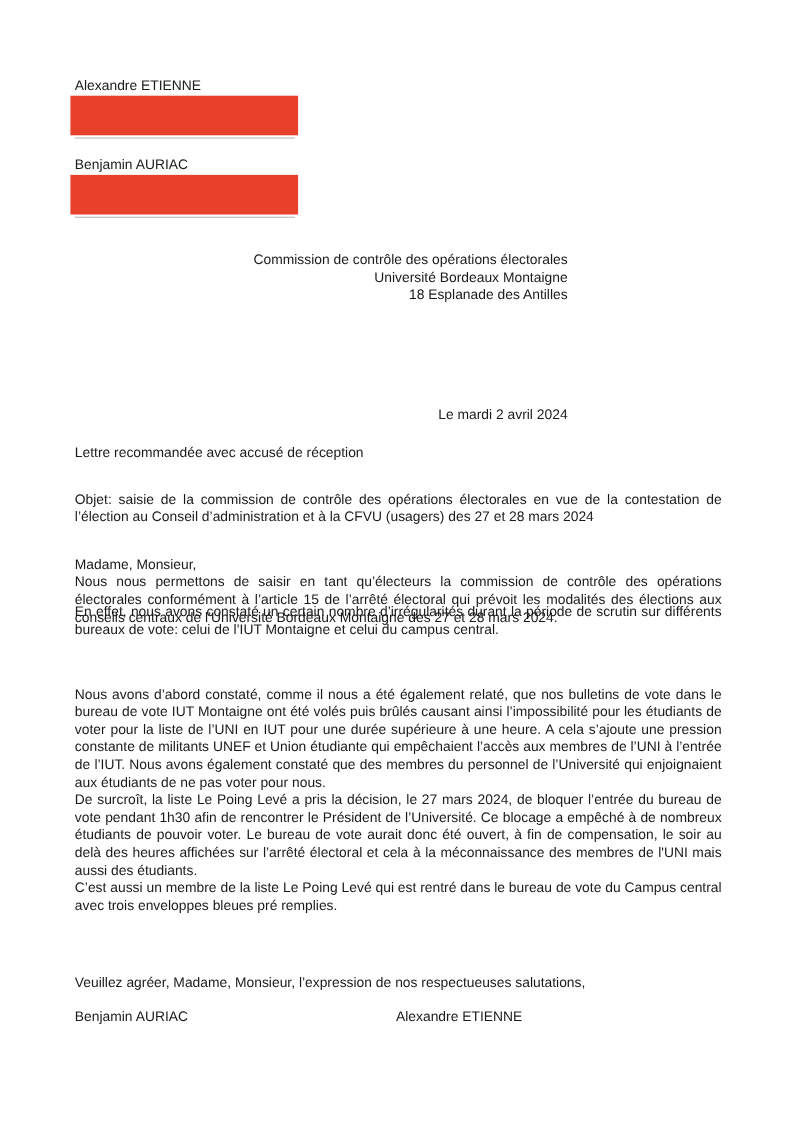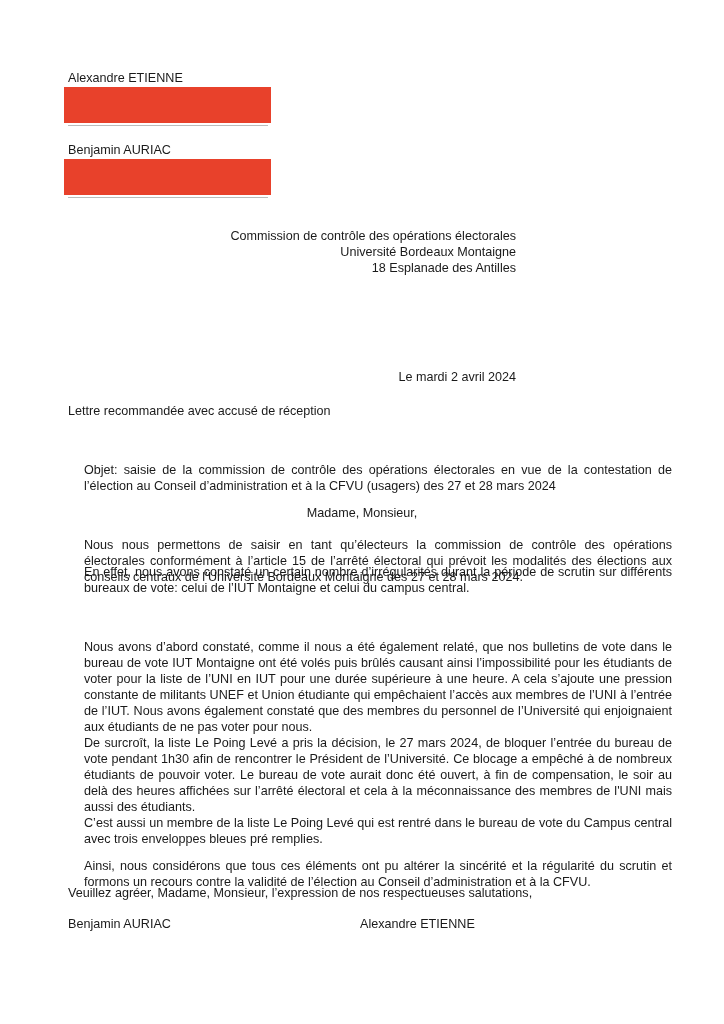--- a/index.html
+++ b/index.html
@@ -44,21 +44,21 @@
       margin-top: 24px;
     }
     .body-text {
       left: 68px;
       width: 588px;
     }
     .justify {
       text-align: justify;
       text-align-last: left;
     }
-    .para { margin: 16px; }
+    .para { margin: 0; }
     .signatures {
       left: 68px;
       top: 916px;
       width: 600px;
     }
     .sig-left { position: absolute; left: 0; white-space: nowrap; }
     .sig-right { position: absolute; left: 292px; white-space: nowrap; }
   </style>
 </head>
 <body>
@@ -82,31 +82,30 @@
     <span>Université Bordeaux Montaigne</span>
     <span>18 Esplanade des Antilles</span>
   </div>
 
   <div class="abs date">Le mardi 2 avril 2024</div>
 
   <div class="abs body-text" style="top:403px;">Lettre recommandée avec accusé de réception</div>
 
   <p class="abs body-text justify para" style="top:446px;">Objet: saisie de la commission de contrôle des opérations électorales en vue de la contestation de l’élection au Conseil d’administration et à la CFVU (usagers) des 27 et 28 mars 2024</p>
 
-  <div class="abs body-text" style="top:505px;text-align:center;">Madame, Monsieur,</div>
+  <div class="abs body-text" style="top:505px;">Madame, Monsieur,</div>
 
   <p class="abs body-text justify para" style="top:521px;">Nous nous permettons de saisir en tant qu’électeurs la commission de contrôle des opérations électorales conformément à l’article 15 de l’arrêté électoral qui prévoit les modalités des élections aux conseils centraux de l’Université Bordeaux Montaigne des 27 et 28 mars 2024.</p>
 
   <p class="abs body-text justify para" style="top:548px;">En effet, nous avons constaté un certain nombre d’irrégularités durant la période de scrutin sur différents bureaux de vote: celui de l’IUT Montaigne et celui du campus central.</p>
 
   <p class="abs body-text justify para" style="top:623px;">Nous avons d’abord constaté, comme il nous a été également relaté, que nos bulletins de vote dans le bureau de vote IUT Montaigne ont été volés puis brûlés causant ainsi l’impossibilité pour les étudiants de voter pour la liste de l’UNI en IUT pour une durée supérieure à  une heure. A cela s’ajoute une pression constante de militants UNEF et Union étudiante qui empêchaient l’accès aux membres de l’UNI à l’entrée de l’IUT.  Nous avons également constaté que des membres du personnel de l’Université qui enjoignaient aux étudiants de ne pas voter pour nous.</p>
   <p class="abs body-text justify para" style="top:719px;">De surcroît, la liste Le Poing Levé a pris la décision, le 27 mars 2024, de bloquer l’entrée du bureau de vote pendant 1h30 afin de rencontrer le Président de l’Université. Ce blocage a empêché à de nombreux étudiants de pouvoir voter. Le bureau de vote aurait donc été ouvert, à fin de compensation, le soir au delà des heures affichées sur l’arrêté électoral et cela à la méconnaissance des membres de l'UNI mais aussi des étudiants.</p>
   <p class="abs body-text justify para" style="top:799px;">C’est aussi un membre de la liste Le Poing Levé qui est rentré dans le bureau de vote du Campus central avec trois enveloppes bleues pré remplies.</p>
 
-  <p class="abs body-text justify para" style="top:842px;">Ainsi, nous considérons que tous ces éléments ont pu altérer la sincérité et la régularité du scrutin et formons un recours contre la validité de l’élection au Conseil d’administration et à la CFVU.</p>
 
   <div class="abs body-text" style="top:885px;">Veuillez agréer, Madame, Monsieur, l’expression de nos respectueuses salutations,</div>
 
   <div class="abs signatures">
     <span class="sig-left">Benjamin AURIAC</span>
     <span class="sig-right">Alexandre ETIENNE</span>
   </div>
 
 </div>
 

